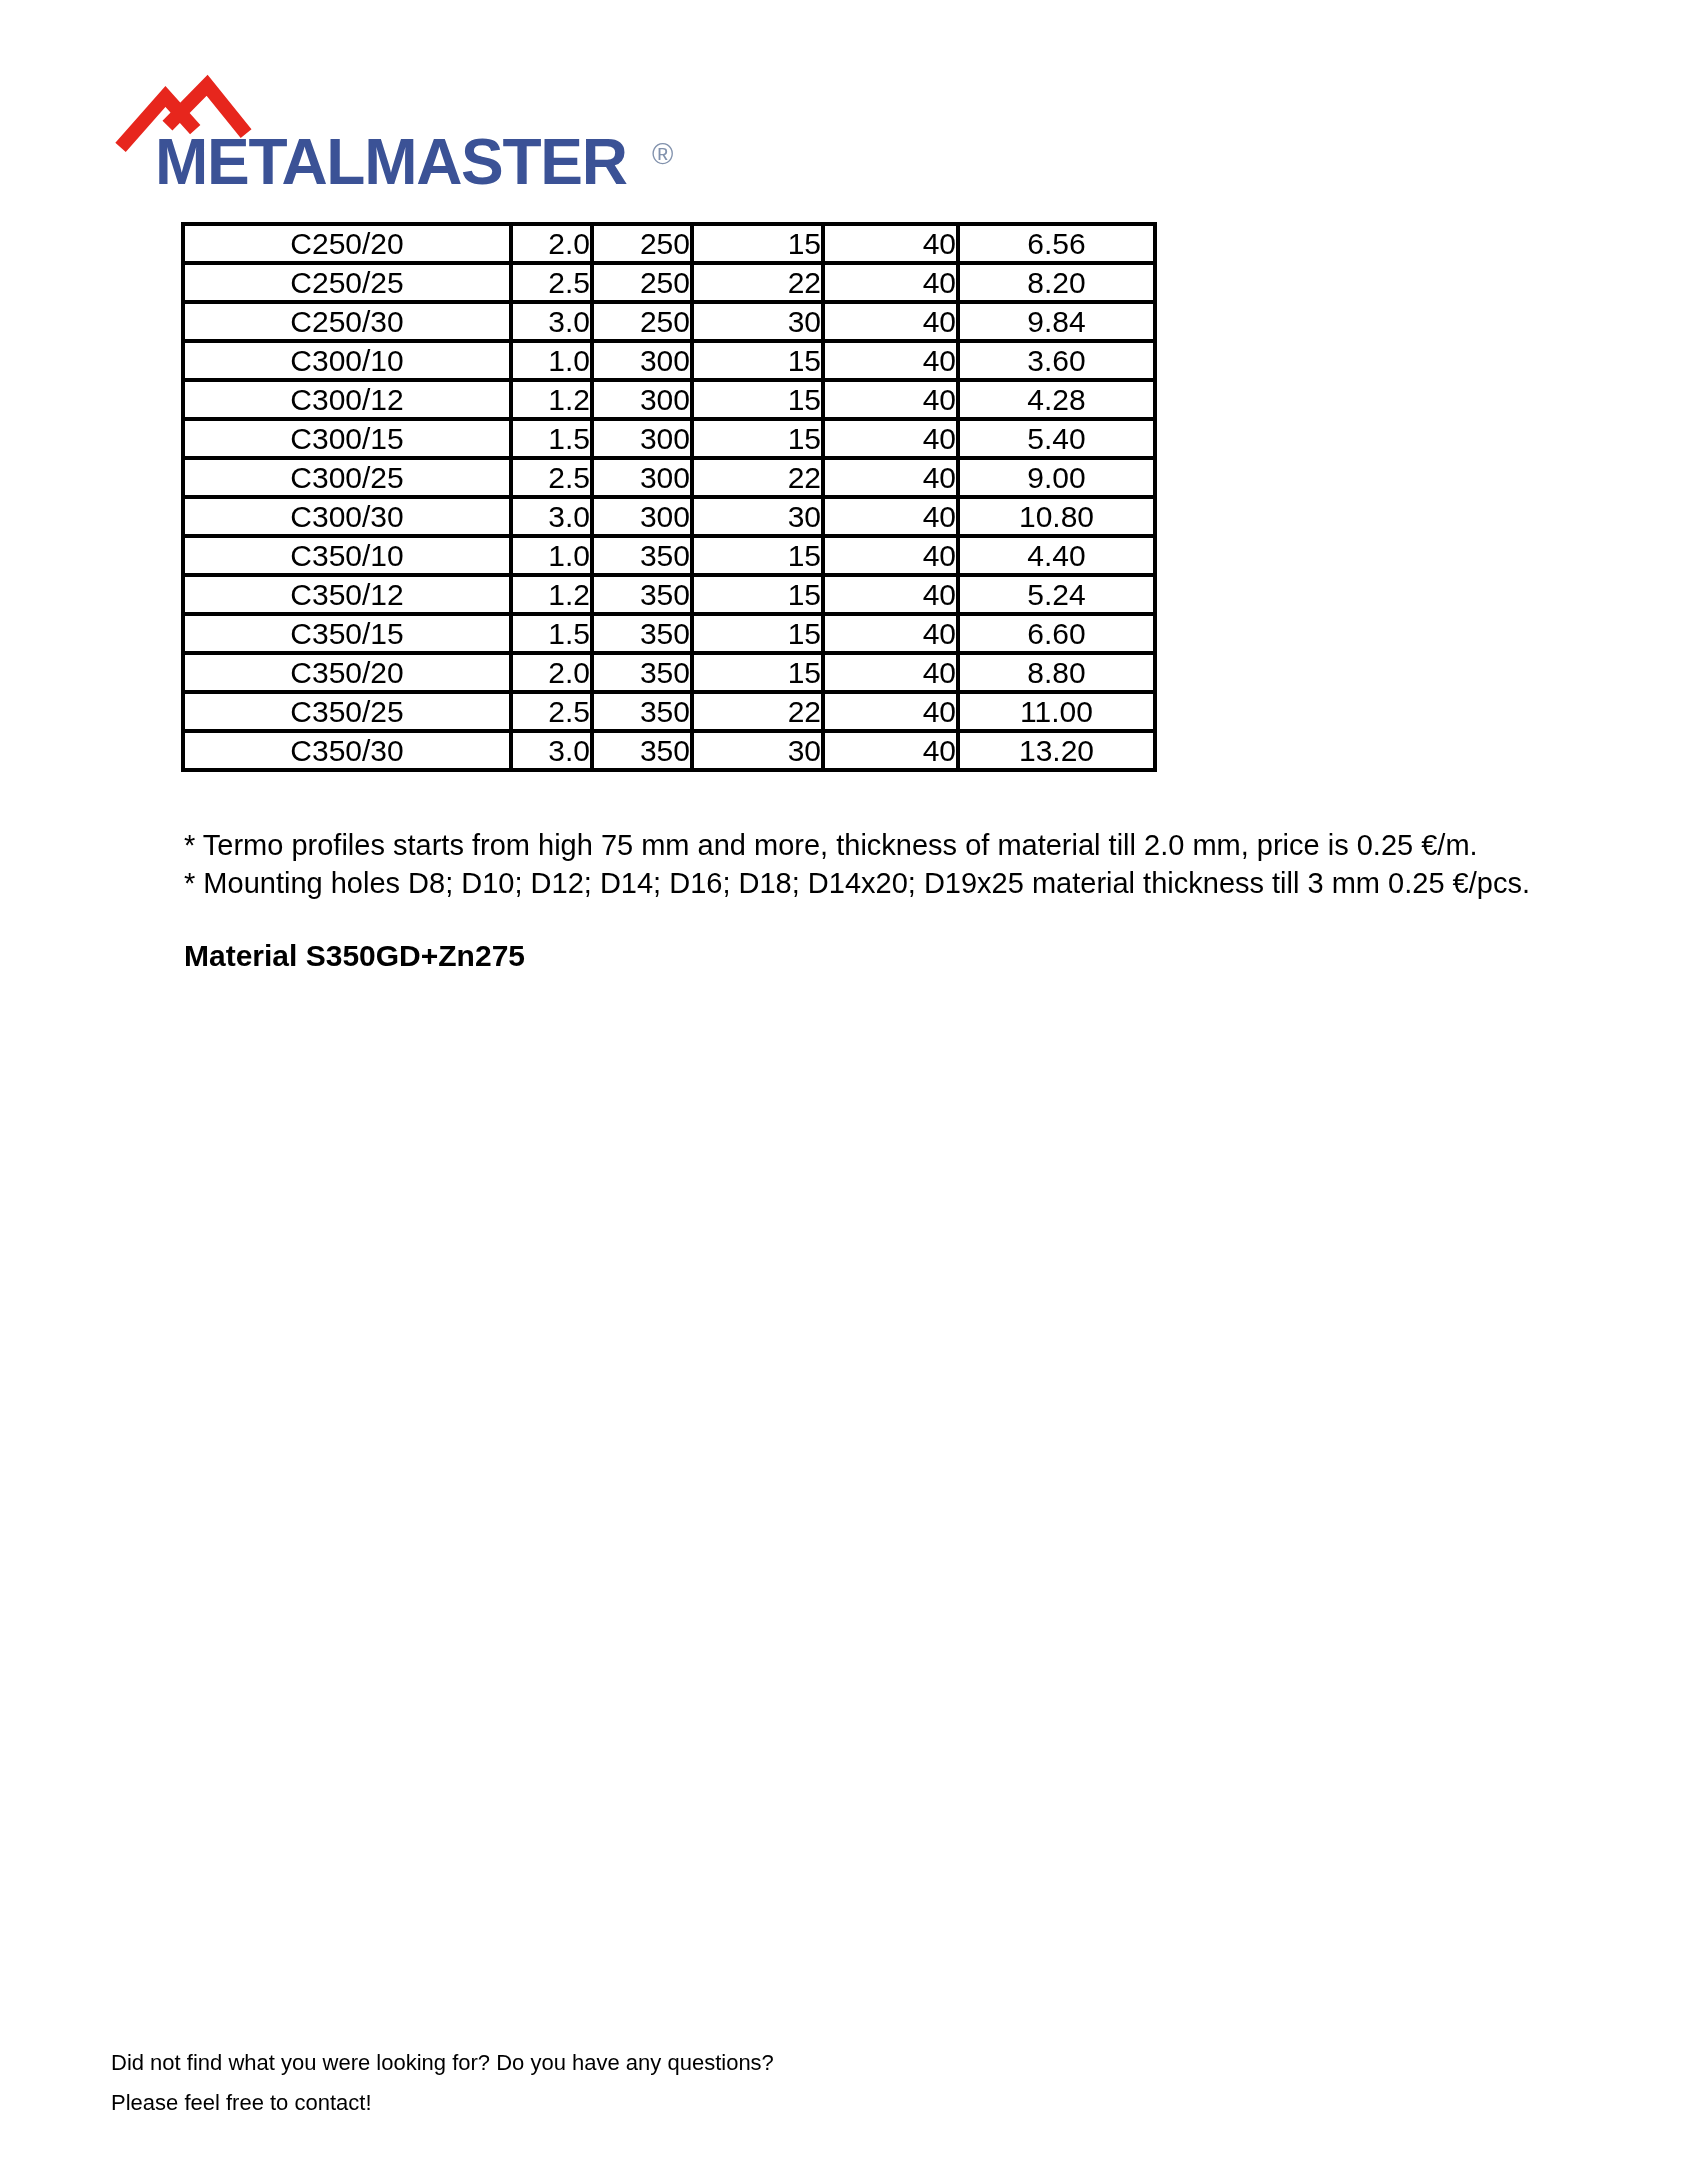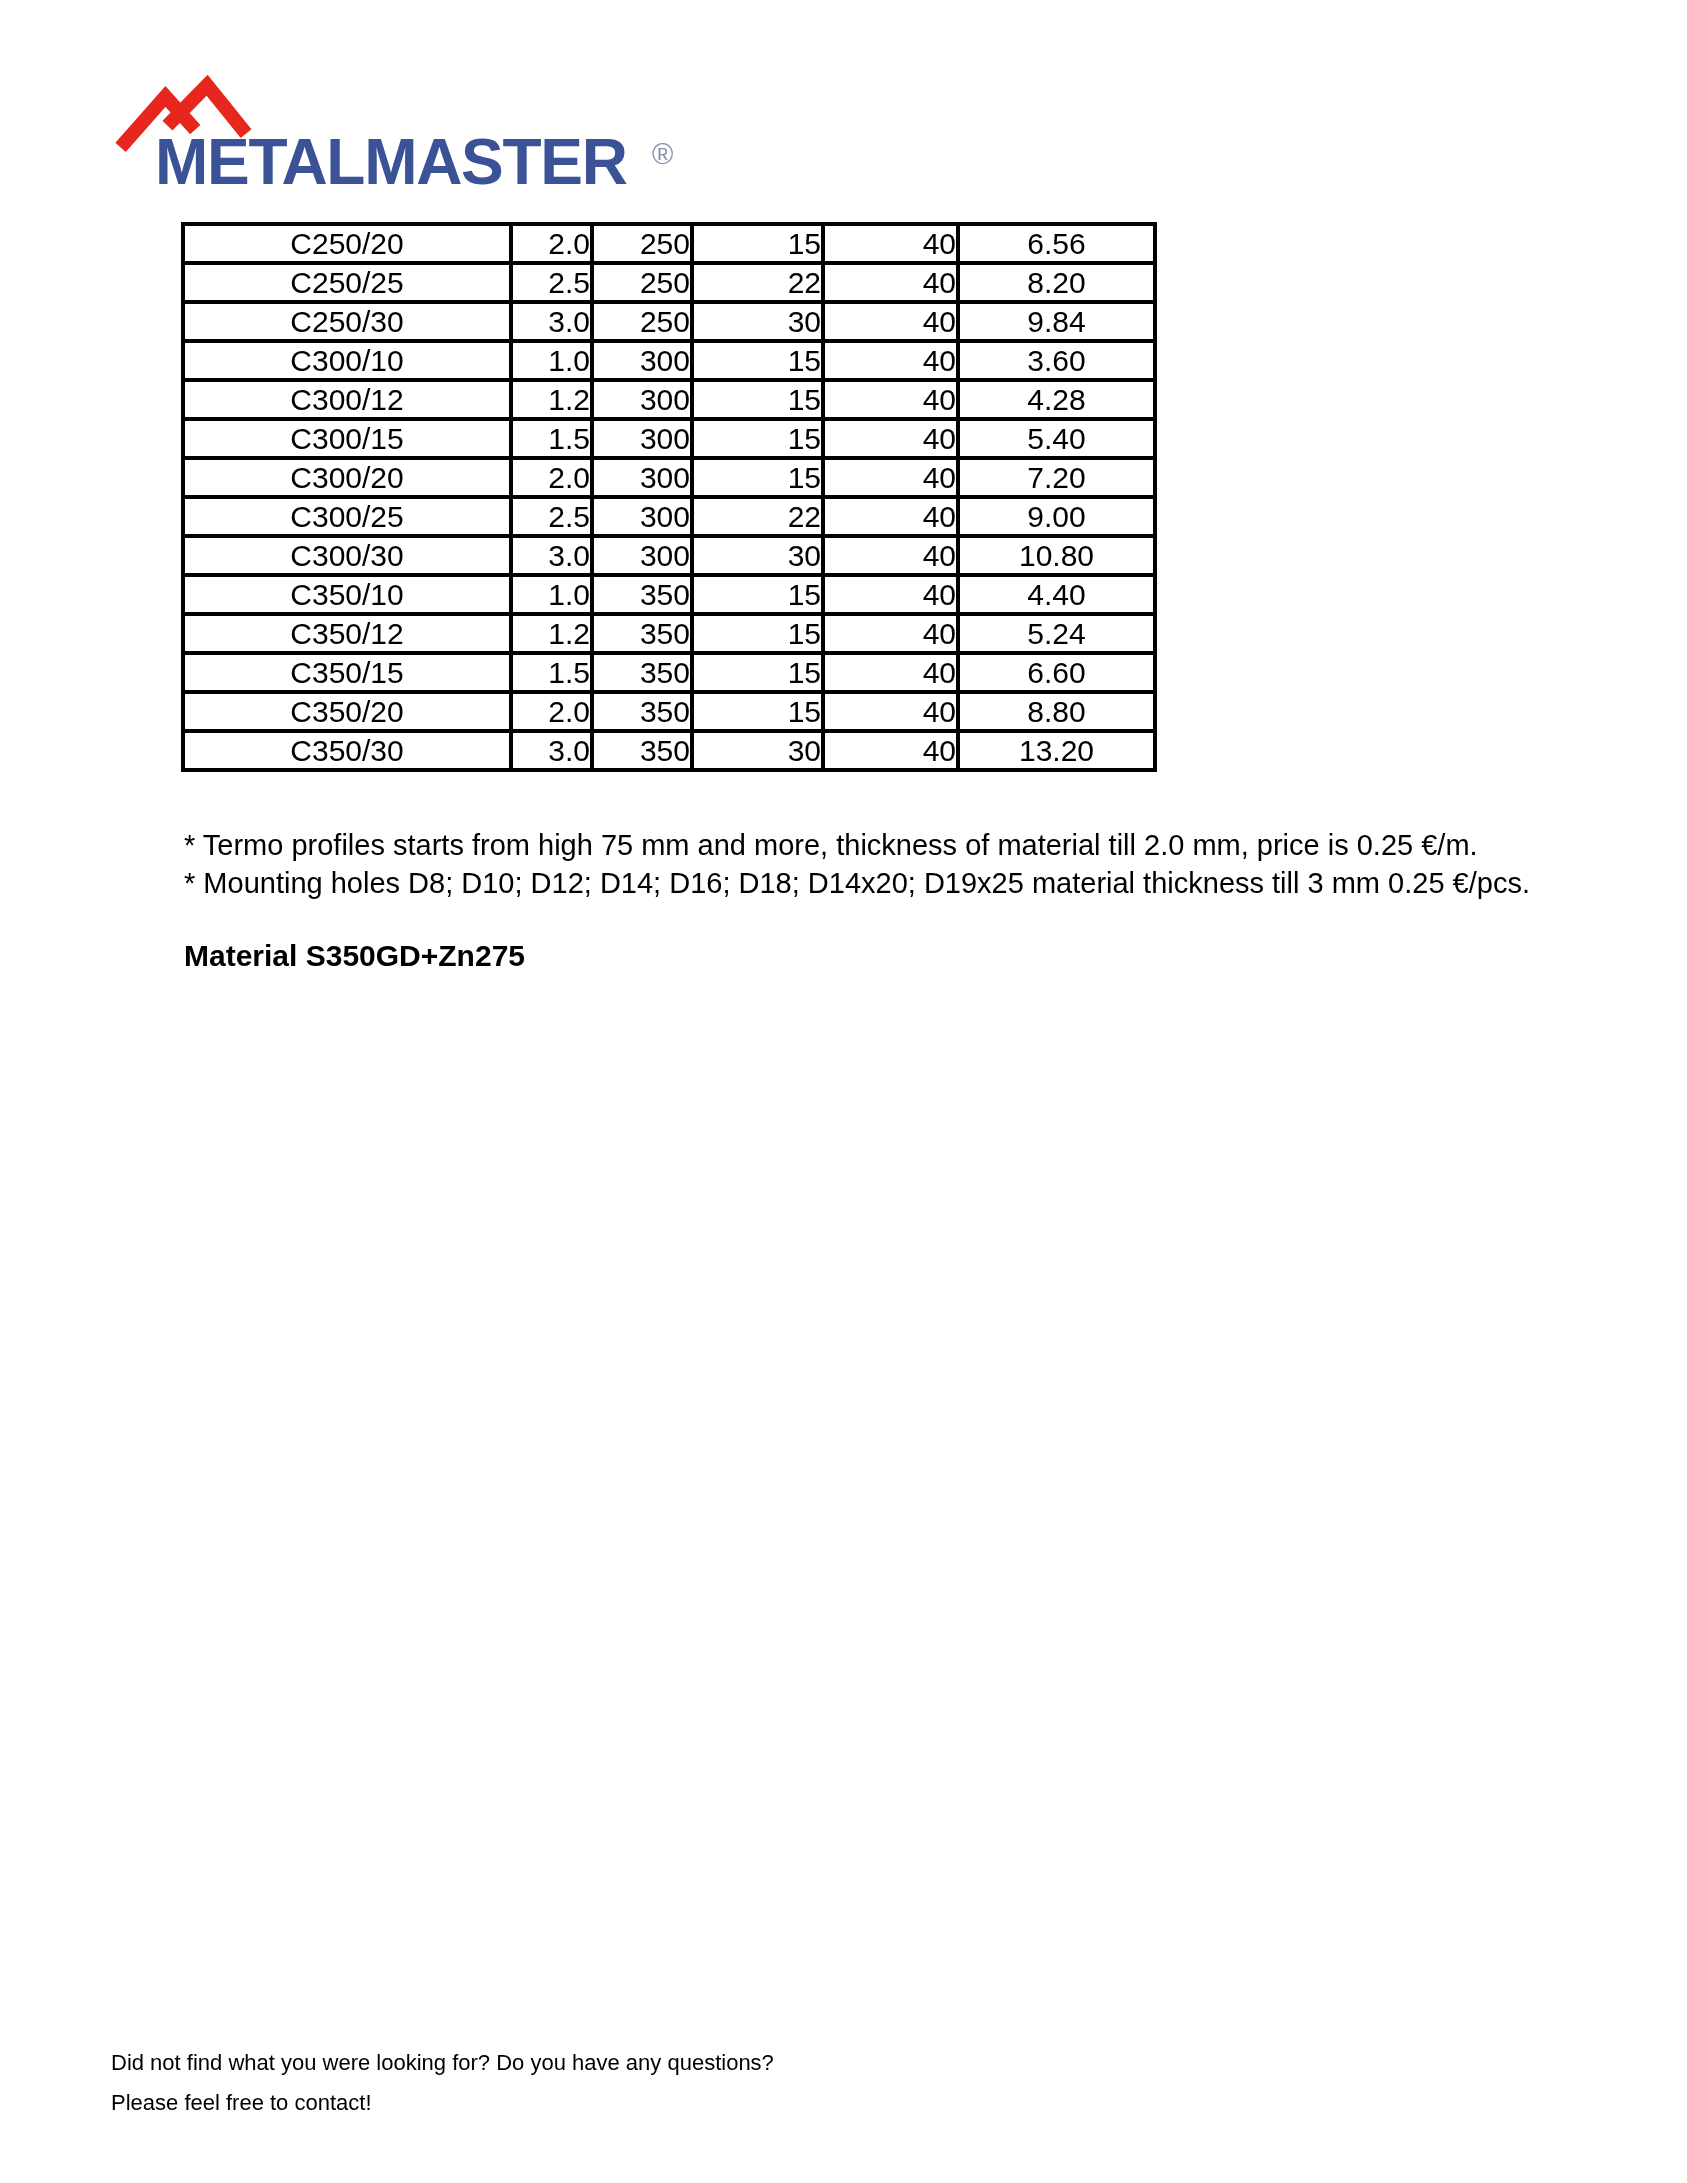--- a/index.html
+++ b/index.html
@@ -129,28 +129,20 @@
         </tr>
         <tr>
           <td class="c0">C300/15</td>
           <td class="c1">1.5</td>
           <td class="c2">300</td>
           <td class="c3">15</td>
           <td class="c4">40</td>
           <td class="c5">5.40</td>
         </tr>
         <tr>
-          <td class="c0">C300/20</td>
-          <td class="c1">2.0</td>
-          <td class="c2">300</td>
-          <td class="c3">15</td>
-          <td class="c4">40</td>
-          <td class="c5">7.20</td>
-        </tr>
-        <tr>
           <td class="c0">C300/25</td>
           <td class="c1">2.5</td>
           <td class="c2">300</td>
           <td class="c3">22</td>
           <td class="c4">40</td>
           <td class="c5">9.00</td>
         </tr>
         <tr>
           <td class="c0">C300/30</td>
           <td class="c1">3.0</td>
@@ -183,20 +175,28 @@
           <td class="c4">40</td>
           <td class="c5">6.60</td>
         </tr>
         <tr>
           <td class="c0">C350/20</td>
           <td class="c1">2.0</td>
           <td class="c2">350</td>
           <td class="c3">15</td>
           <td class="c4">40</td>
           <td class="c5">8.80</td>
+        </tr>
+        <tr>
+          <td class="c0">C350/25</td>
+          <td class="c1">2.5</td>
+          <td class="c2">350</td>
+          <td class="c3">22</td>
+          <td class="c4">40</td>
+          <td class="c5">11.00</td>
         </tr>
         <tr>
           <td class="c0">C350/30</td>
           <td class="c1">3.0</td>
           <td class="c2">350</td>
           <td class="c3">30</td>
           <td class="c4">40</td>
           <td class="c5">13.20</td>
         </tr>
       </tbody>

